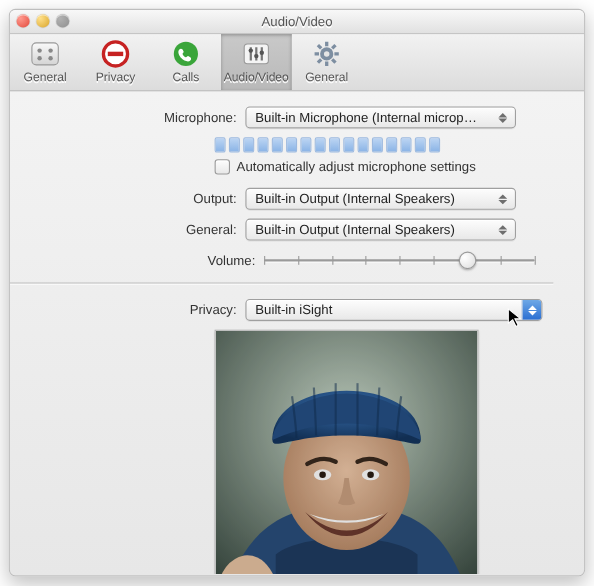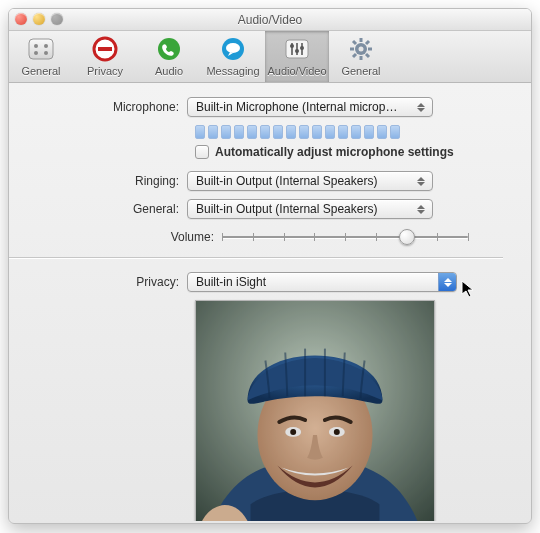--- a/index.html
+++ b/index.html
@@ -78,20 +78,21 @@
     display: flex;
     align-items: center;
     margin-bottom: 8px;
   }
   .row .lbl {
     width: 178px;
     text-align: right;
     padding-right: 8px;
     color: #333;
     font-size: 12px;
+    margin-left: 36px;
   }
   .select {
     flex: 0 0 246px;
     height: 20px;
     display: flex; align-items: center;
     background: linear-gradient(#fdfdfd,#e8e8e8);
     border: 1px solid #9f9f9f;
     border-radius: 4px;
     box-shadow: inset 0 1px 0 #fff, 0 1px 0 rgba(0,0,0,.05);
     padding: 0 4px 0 8px;
@@ -126,21 +127,20 @@
     display:flex; gap:3px; margin:4px 0 6px 186px;
   }
   .mic-meter span{
     width:10px; height:14px; border-radius:2px;
     background: linear-gradient(#bcd5f3,#8bb4e6);
     border:1px solid #9cb9df;
   }
   .check-row {
     display:flex; align-items:center; gap:6px; margin-left:186px; margin-bottom:12px;
     font-size:12px;
-    font-weight:bold;
   }
   .chk {
     width:14px; height:14px; border:1px solid #9a9a9a; border-radius:3px;
     background: linear-gradient(#fdfdfd,#e8e8e8);
     box-shadow: inset 0 1px 0 #fff;
   }
   .volume-row { align-items:center;justify-content:center; }
   .slider {
     position:relative; width:246px; height:20px;
   }
@@ -212,29 +212,21 @@
           <circle cx="17" cy="14" r="11" fill="#fff" stroke="#c62222" stroke-width="3"></circle>
           <rect x="10" y="12" width="14" height="4" fill="#c62222"></rect>
         </svg>
         <span class="label">Privacy</span>
       </div>
       <div class="tool">
         <svg viewBox="0 0 34 28">
           <circle cx="17" cy="14" r="11" fill="#3aa53a"></circle>
           <path d="M11 10c1-1 2-1 3 0l1 2c0 1-1 1-1 2s2 3 3 3 1-1 2-1l2 1c1 1 1 2 0 3-2 2-6 0-8-2s-4-6-2-8z" fill="#fff"></path>
         </svg>
-        <span class="label">Audio</span>
-      </div>
-      <div class="tool">
-        <svg viewBox="0 0 34 28">
-          <circle cx="17" cy="14" r="11" fill="#1e9ad6"></circle>
-          <ellipse cx="17" cy="13" rx="7" ry="5" fill="#fff"></ellipse>
-          <path d="M14 17 l-2 4 l5 -3 z" fill="#fff"></path>
-        </svg>
-        <span class="label">Messaging</span>
+        <span class="label">Calls</span>
       </div>
       <div class="tool selected">
         <svg viewBox="0 0 34 28">
           <rect x="6" y="5" width="22" height="18" rx="3" fill="#f4f4f4" stroke="#999"></rect>
           <line x1="12" y1="8" x2="12" y2="20" stroke="#777" stroke-width="2"></line>
           <line x1="17" y1="8" x2="17" y2="20" stroke="#777" stroke-width="2"></line>
           <line x1="22" y1="8" x2="22" y2="20" stroke="#777" stroke-width="2"></line>
           <circle cx="12" cy="11" r="2" fill="#555"></circle>
             <circle cx="17" cy="16" r="2" fill="#555"></circle>
             <circle cx="22" cy="13" r="2" fill="#555"></circle>
@@ -293,21 +285,21 @@
           <span></span>
           <span></span>
       </div>
 
       <div class="check-row">
         <div class="chk"></div>
         <span>Automatically adjust microphone settings</span>
       </div>
 
       <div class="row">
-        <div class="lbl">Ringing:</div>
+        <div class="lbl">Output:</div>
         <div class="select">
           <span class="value">Built-in Output (Internal Speakers)</span>
           <span class="stepper">
               <span class="up"></span>
               <span class="dn"></span>
             </span>
         </div>
       </div>
 
       <div class="row">

